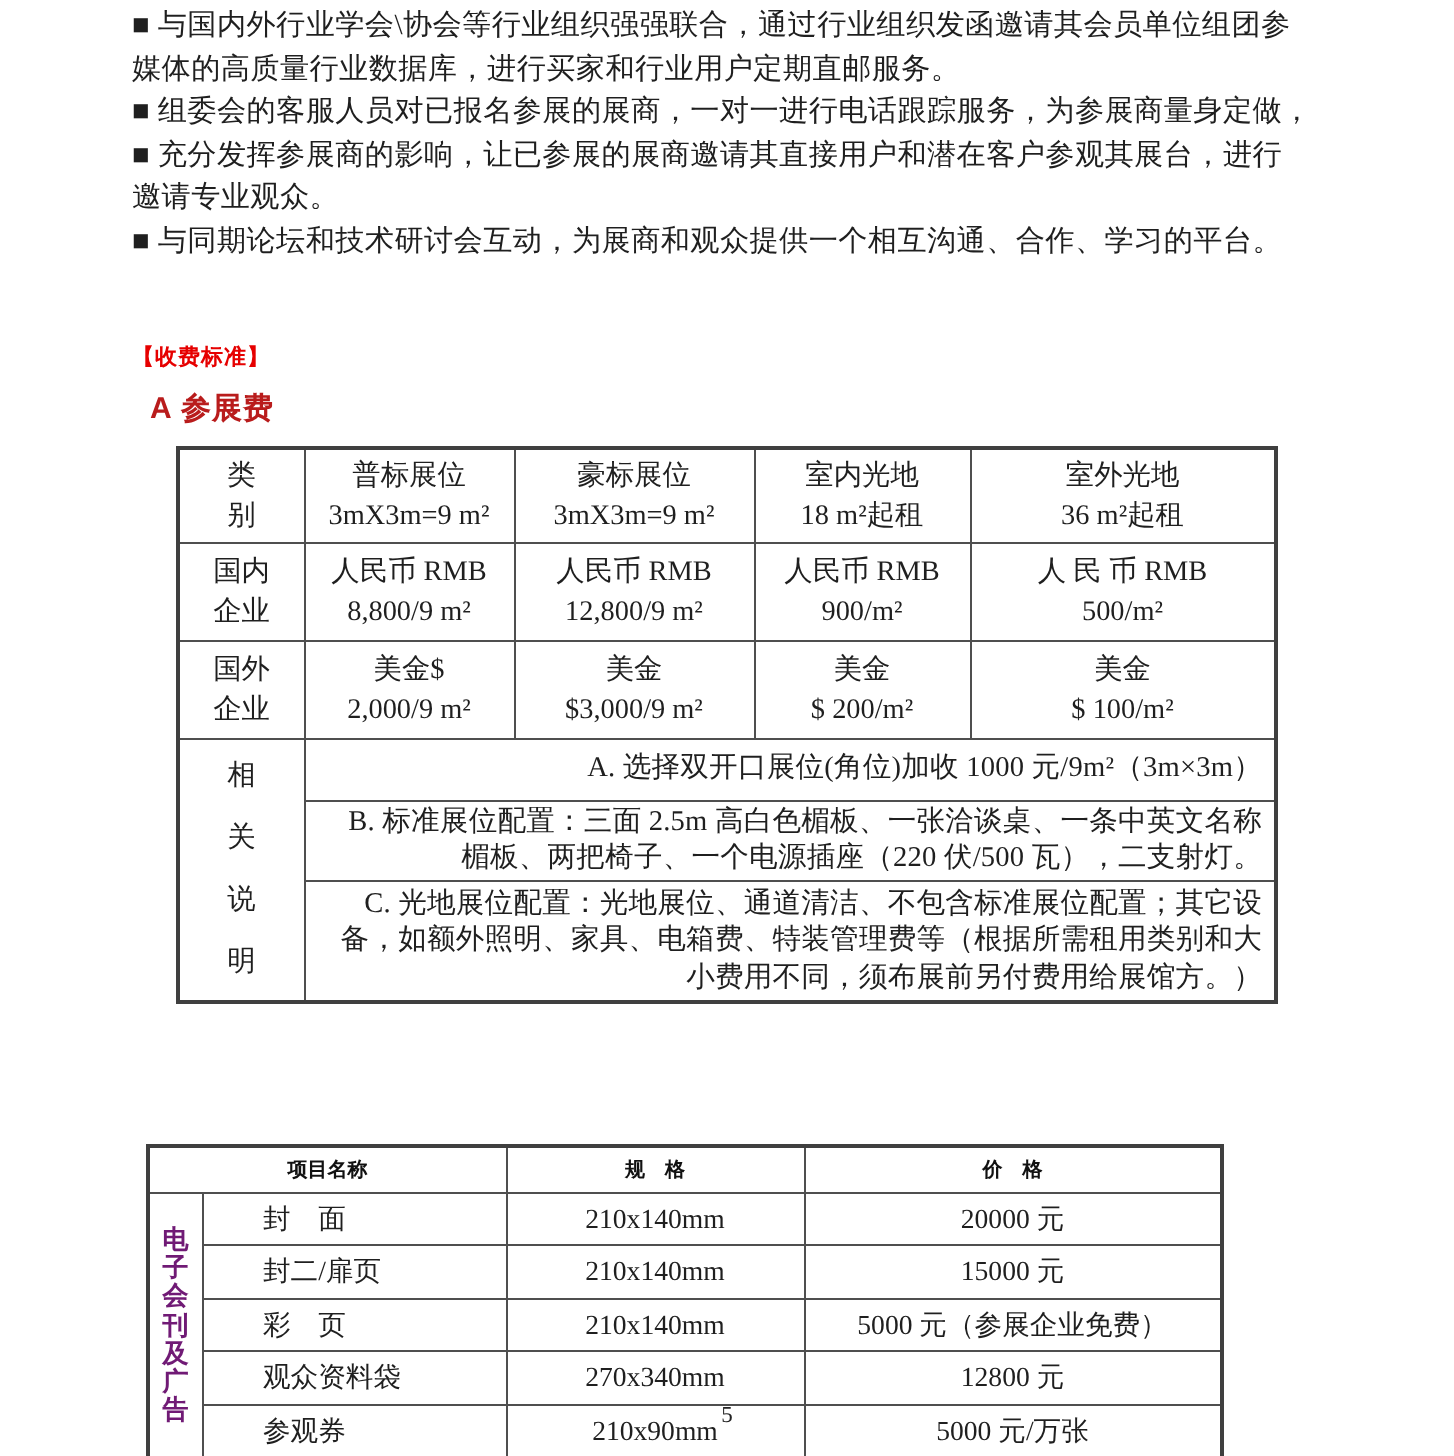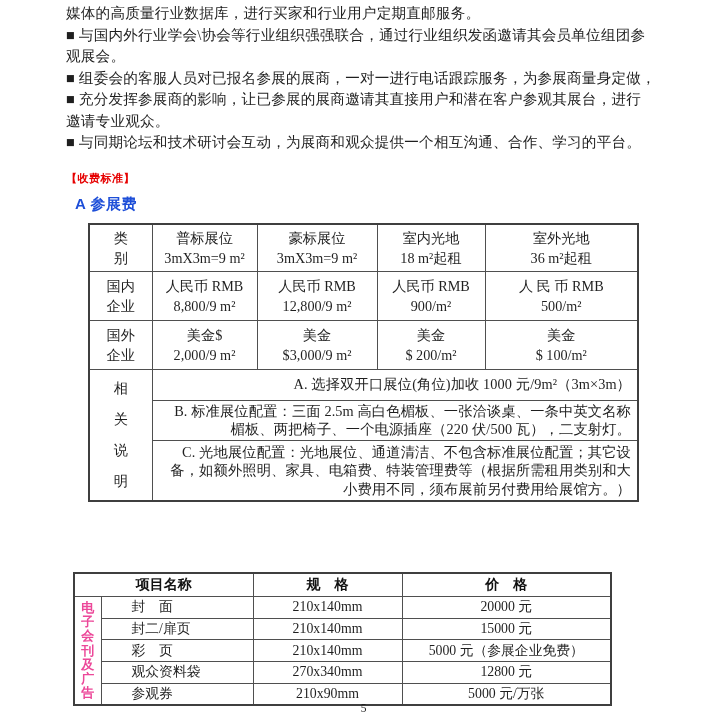--- a/index.html
+++ b/index.html
@@ -12,61 +12,60 @@
   .tline{font-size:14.6px;line-height:21.5px;white-space:nowrap;letter-spacing:0.2px;}
   
   .red-title{
     position:absolute;left:66px;top:171px;margin:0;
     font-family:"Liberation Sans","DejaVu Sans",sans-serif;
     font-size:11px;font-weight:bold;color:#e60000;letter-spacing:0.5px;
   }
   .sub-title{
     position:absolute;margin:0;
     font-family:"Liberation Sans","DejaVu Sans",sans-serif;
-    font-size:15px;font-weight:bold;color:#1d4ed8;letter-spacing:0.5px;
+    font-size:15px;font-weight:bold;color:#b91c1c;letter-spacing:0.5px;
   }
   .sub-a{left:75px;top:195px;}
   .sub-b{left:68px;top:533px;}
   
   table{border-collapse:collapse;table-layout:fixed;}
   td{border:1px solid #4f4f4f;padding:0;overflow:hidden;}
   .t1{position:absolute;left:88px;top:223px;width:549px;border:2px solid #3f3f3f;font-size:14.2px;}
   .t2{position:absolute;left:73px;top:572px;width:537px;border:2px solid #3f3f3f;font-size:13.8px;}
   .c{text-align:center;vertical-align:middle;}
   .pre{white-space:pre-line;}
   .lh21{line-height:20px;}
   .note-label{line-height:31px;text-align:center;vertical-align:middle;}
   .note{
     text-align:right;vertical-align:middle;
     padding:1px 6px 1px 8px;line-height:18.6px;font-size:14.3px;letter-spacing:0.1px;
   }
   .t2 .head td{
     font-family:Liberation Serif, serif;
-    font-weight:bold;font-size:14px;height:22px;text-align:center;vertical-align:middle;color:#111;
+    font-weight:bold;font-size:10px;height:22px;text-align:center;vertical-align:middle;color:#111;
   }
   .t2 td{height:20px;}
   .t2 .name{text-align:left;padding-left:30px;vertical-align:middle;}
   .vlabel-cell{vertical-align:middle;}
   .vlabel{
-    width:14px;margin:4px auto;word-break:break-all;line-break:anywhere;
+    width:14px;margin:16px auto;word-break:break-all;line-break:anywhere;
     font-family:"Liberation Sans","DejaVu Sans",sans-serif;
-    font-weight:bold;color:#ec4899;font-size:13px;line-height:14.2px;text-align:center;
+    font-weight:bold;color:#701a75;font-size:13px;line-height:14.2px;text-align:center;
   }
   
   .footer{position:absolute;left:0;top:702px;width:727px;text-align:center;font-size:11.5px;color:#222;}
 </style>
 </head>
 <body>
 
 <div class="page">
 
   <div class="intro">
+    <div class="tline">■ 与国内外行业学会\协会等行业组织强强联合，通过行业组织发函邀请其会员单位组团参</div>
     <div class="tline">媒体的高质量行业数据库，进行买家和行业用户定期直邮服务。</div>
-    <div class="tline">■ 与国内外行业学会\协会等行业组织强强联合，通过行业组织发函邀请其会员单位组团参</div>
-    <div class="tline">观展会。</div>
     <div class="tline">■ 组委会的客服人员对已报名参展的展商，一对一进行电话跟踪服务，为参展商量身定做，</div>
     <div class="tline">■ 充分发挥参展商的影响，让已参展的展商邀请其直接用户和潜在客户参观其展台，进行</div>
     <div class="tline">邀请专业观众。</div>
     <div class="tline">■ 与同期论坛和技术研讨会互动，为展商和观众提供一个相互沟通、合作、学习的平台。</div>
   </div>
 
   <h2 class="red-title">【收费标准】</h2>
   <h3 class="sub-title sub-a">A 参展费</h3>
 
   <table class="t1">

